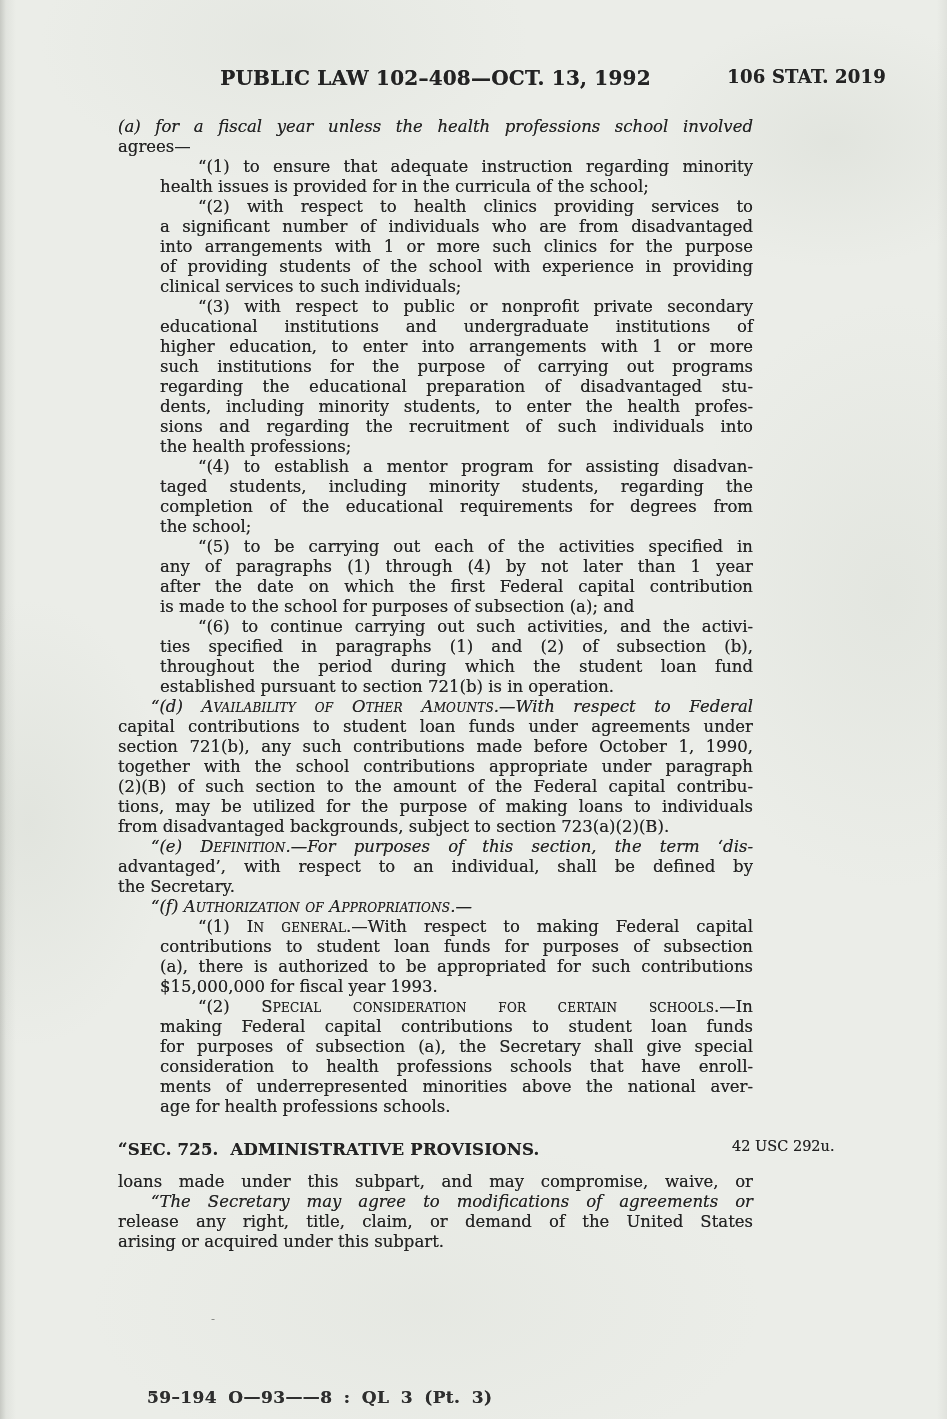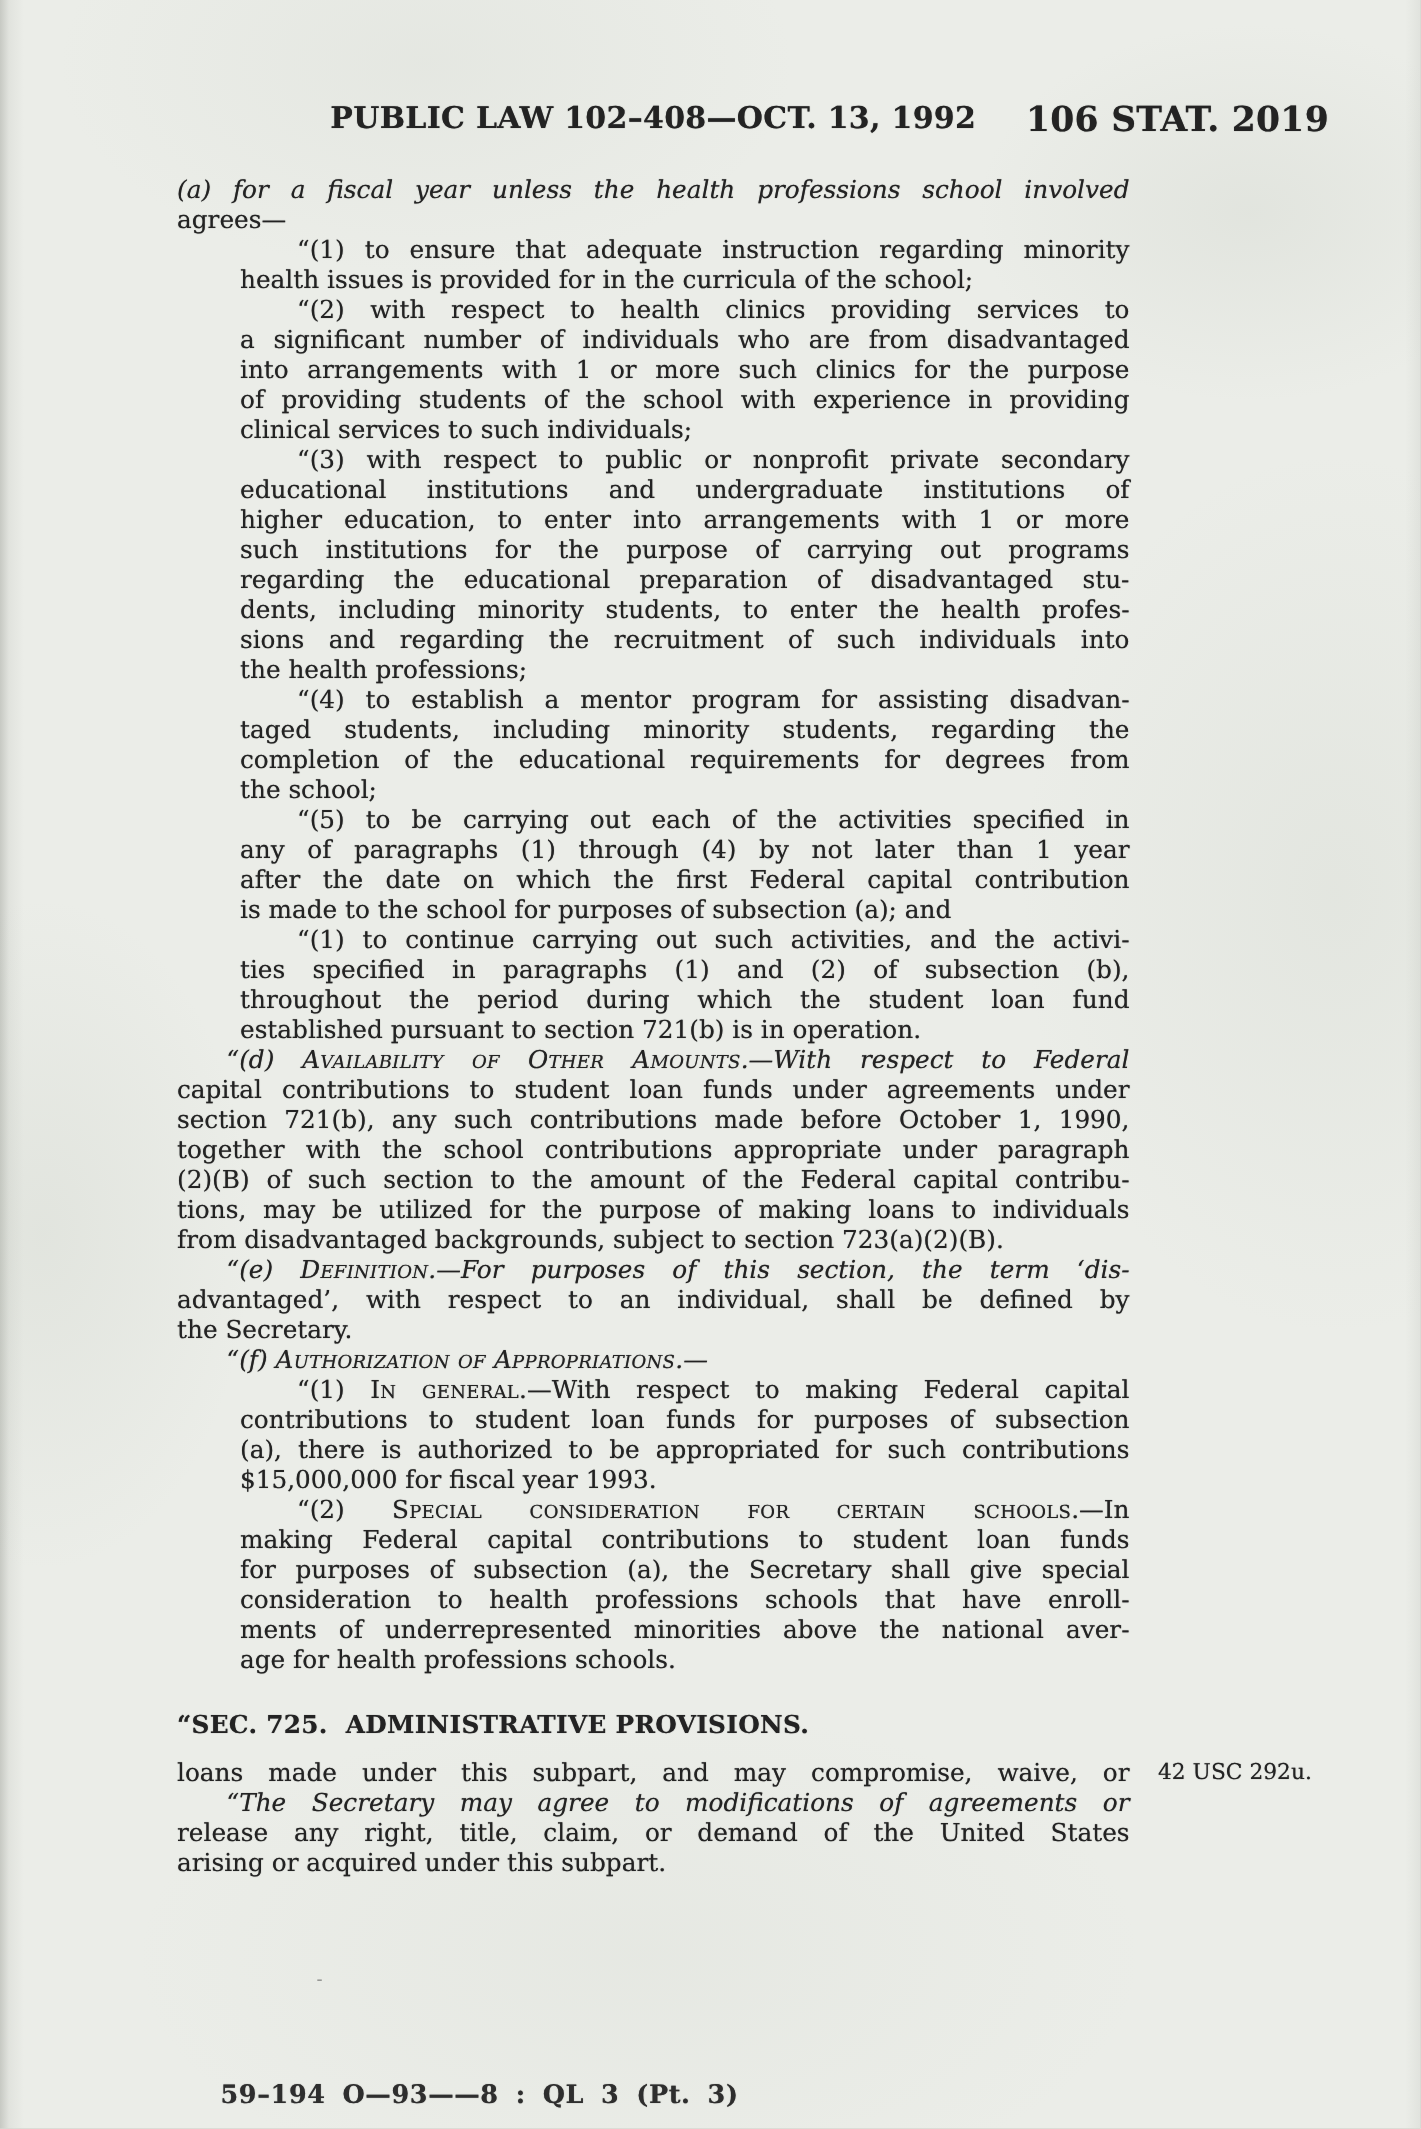--- a/index.html
+++ b/index.html
@@ -43,21 +43,21 @@
     text-align: center;
     font-size: 20px;
     font-weight: bold;
     letter-spacing: 0.2px;
     white-space: nowrap;
   }
   .stat-number {
     position: absolute;
     right: 0;
     top: 0;
-    font-size: 23px;
+    font-size: 18px;
     font-weight: bold;
     letter-spacing: 0.2px;
     white-space: nowrap;
   }
   
   .body-text {
     position: absolute;
     top: 117px;
     left: 118px;
     width: 635px;
@@ -84,24 +84,23 @@
     width: 635px;
     font-size: 16.5px;
     font-weight: bold;
     letter-spacing: 0.2px;
     white-space: nowrap;
   }
   .section-heading .sec-title { margin-left: 12px; }
   .margin-note {
     position: absolute;
     top: 1138px;
-    left: 772px;
+    left: 732px;
     font-size: 14.5px;
     white-space: nowrap;
-    margin-top: 36px;
   }
   
   .closing {
     position: absolute;
     top: 1172px;
     left: 118px;
     width: 635px;
     font-size: 16.5px;
     line-height: 20px;
   }
@@ -167,21 +166,21 @@
         <div class="line">completion of the educational requirements for degrees from</div>
         <div class="line last">the school;</div>
       </div>
       <div class="para ind1">
         <div class="line first">“(5) to be carrying out each of the activities specified in</div>
         <div class="line">any of paragraphs (1) through (4) by not later than 1 year</div>
         <div class="line">after the date on which the first Federal capital contribution</div>
         <div class="line last">is made to the school for purposes of subsection (a); and</div>
       </div>
       <div class="para ind1">
-        <div class="line first">“(1) to continue carrying out such activities, and the activi-</div>
+        <div class="line first">“(6) to continue carrying out such activities, and the activi-</div>
         <div class="line">ties specified in paragraphs (1) and (2) of subsection (b),</div>
         <div class="line">throughout the period during which the student loan fund</div>
         <div class="line last">established pursuant to section 721(b) is in operation.</div>
       </div>
       <div class="para ind0">
         <div class="line first"><span>“(d) </span><span class="sc">Availability of Other Amounts</span><span>.—With respect to Federal</span></div>
         <div class="line">capital contributions to student loan funds under agreements under</div>
         <div class="line">section 721(b), any such contributions made before October 1, 1990,</div>
         <div class="line">together with the school contributions appropriate under paragraph</div>
         <div class="line">(2)(B) of such section to the amount of the Federal capital contribu-</div>

